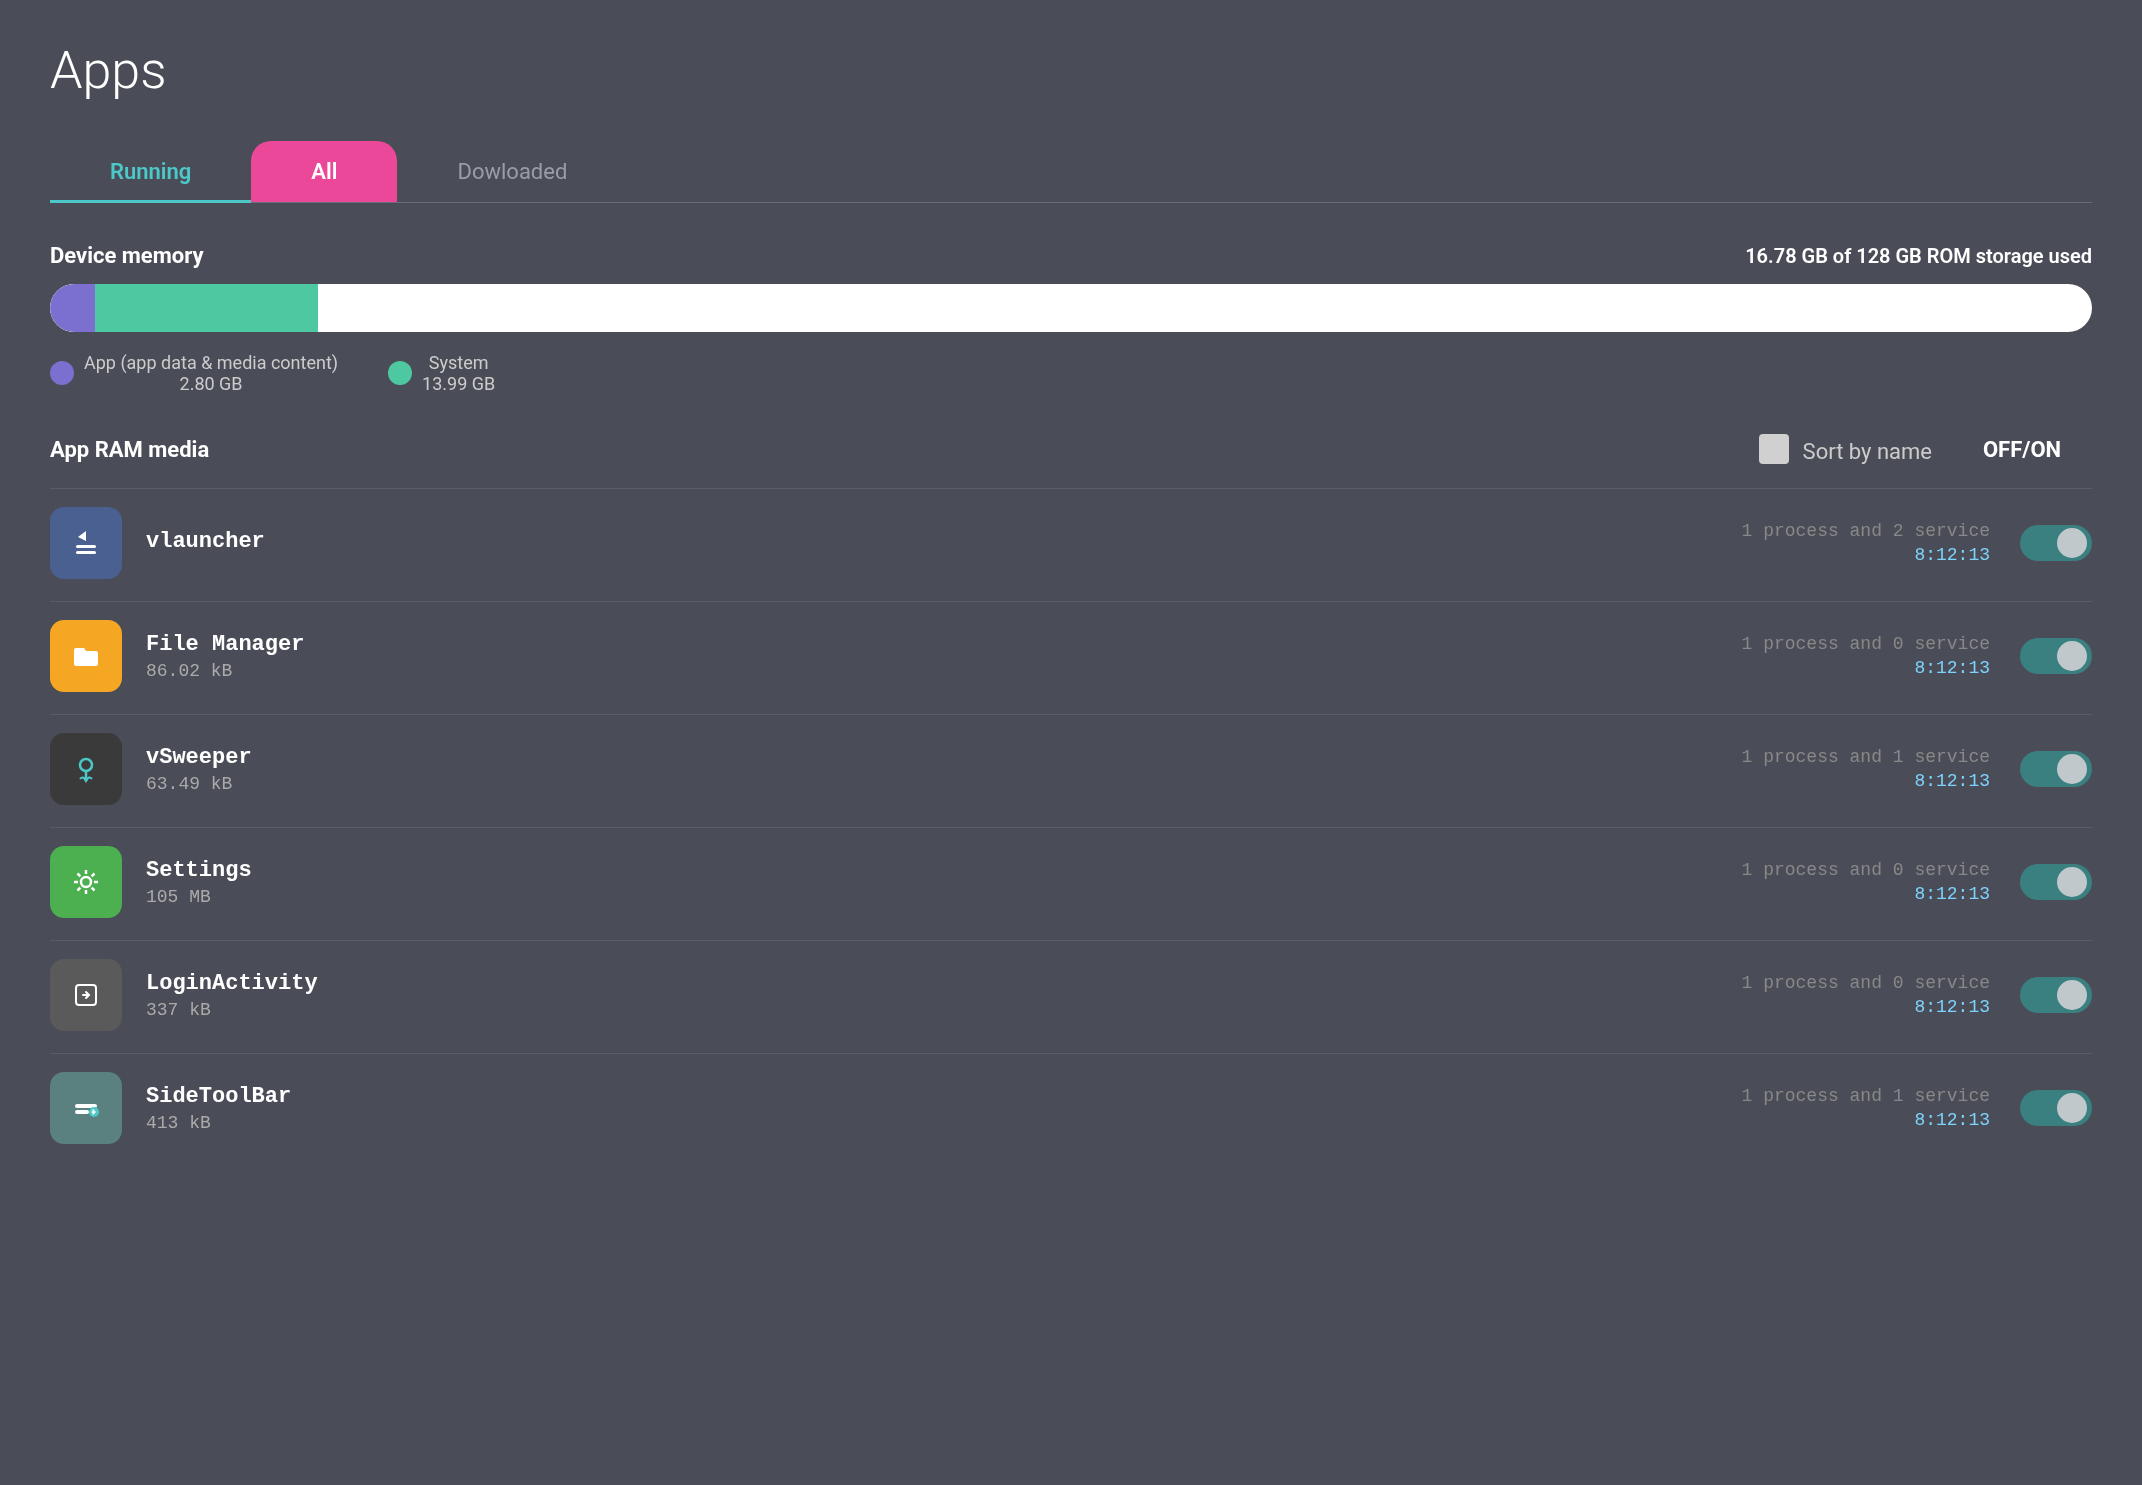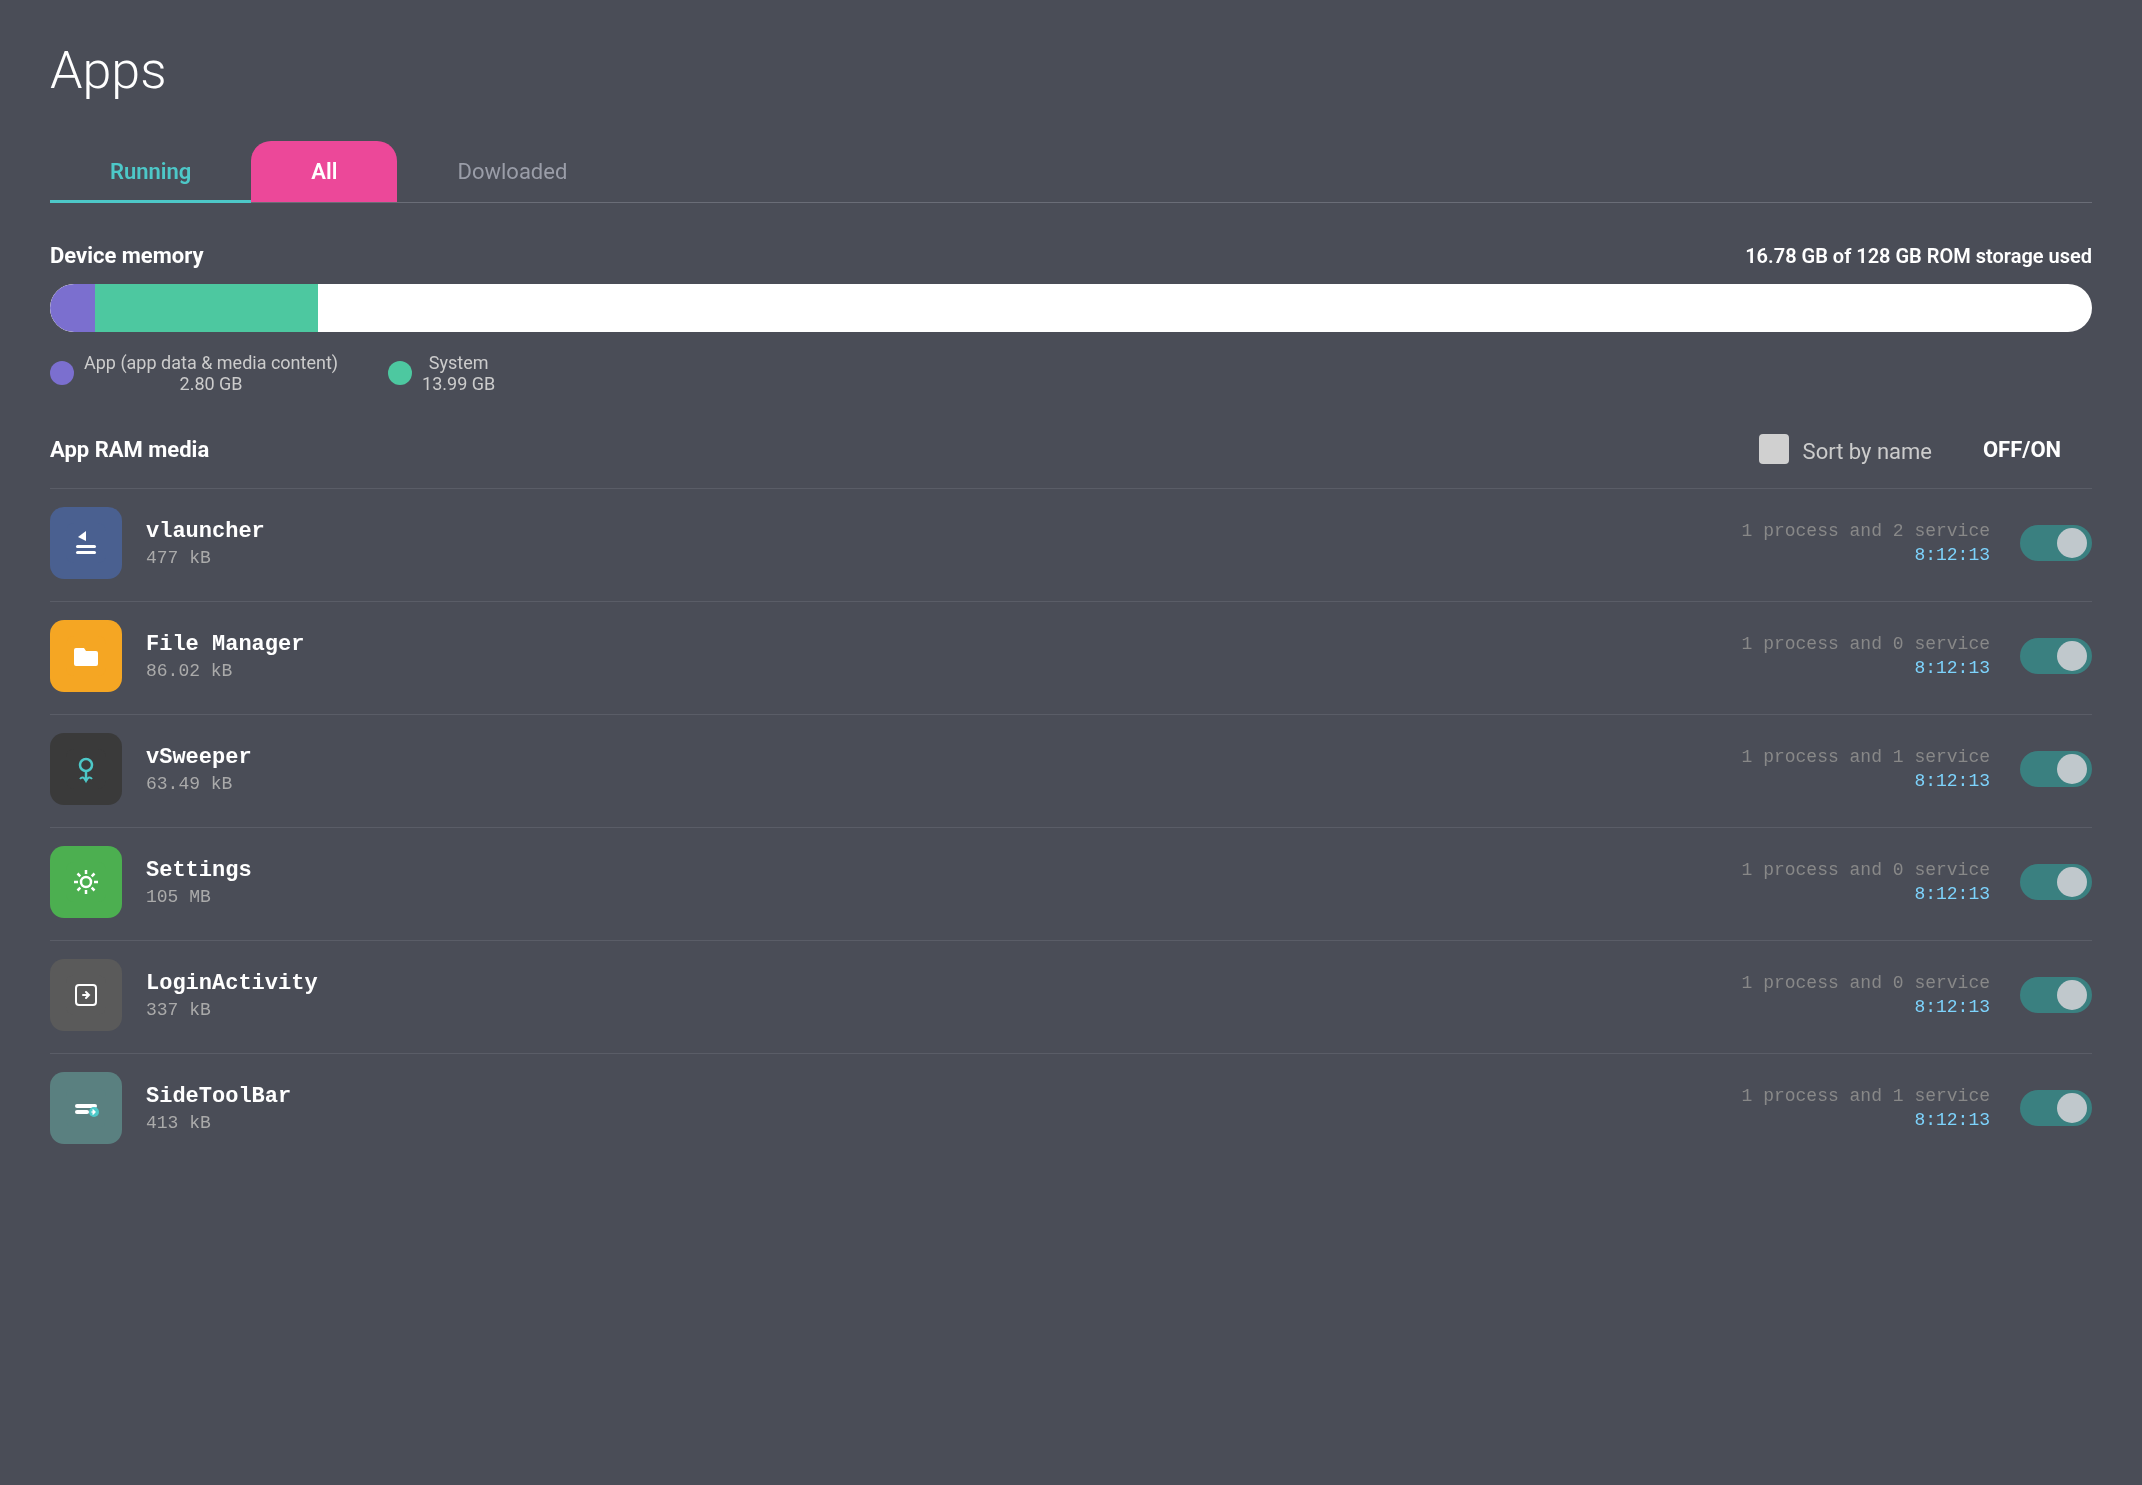--- a/index.html
+++ b/index.html
@@ -314,21 +314,20 @@
     <div class="app-icon vlauncher">
       <svg width="40" height="40" viewBox="0 0 40 40" fill="none">
     <rect width="40" height="40" rx="8" fill="#4a6090"></rect>
     <path d="M20 8 L20 18 L12 14 Z" fill="white"></path>
     <rect x="10" y="22" width="20" height="3" rx="1.5" fill="white"></rect>
     <rect x="10" y="28" width="20" height="3" rx="1.5" fill="white"></rect>
   </svg>
     </div>
     <div class="app-info">
       <div class="app-name">vlauncher</div>
-      <div class="app-size">477 kB</div>
     </div>
     <div class="app-process">
       <div class="process-text">1 process and 2 service</div>
       <div class="process-time">8:12:13</div>
     </div>
     <div class="toggle-switch">
       <div class="toggle-knob"></div>
     </div>
   </div>
     <div class="app-item">

